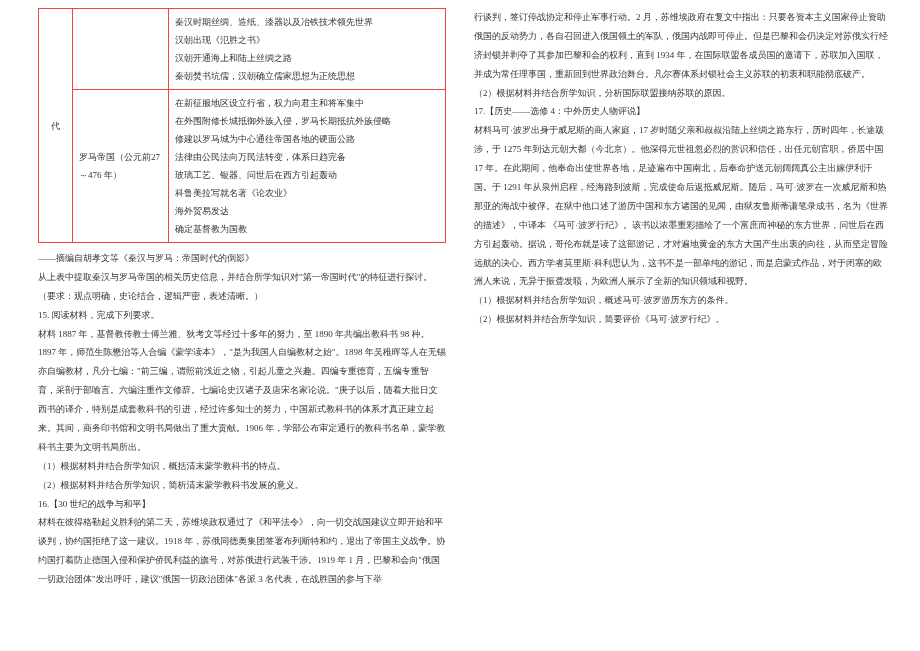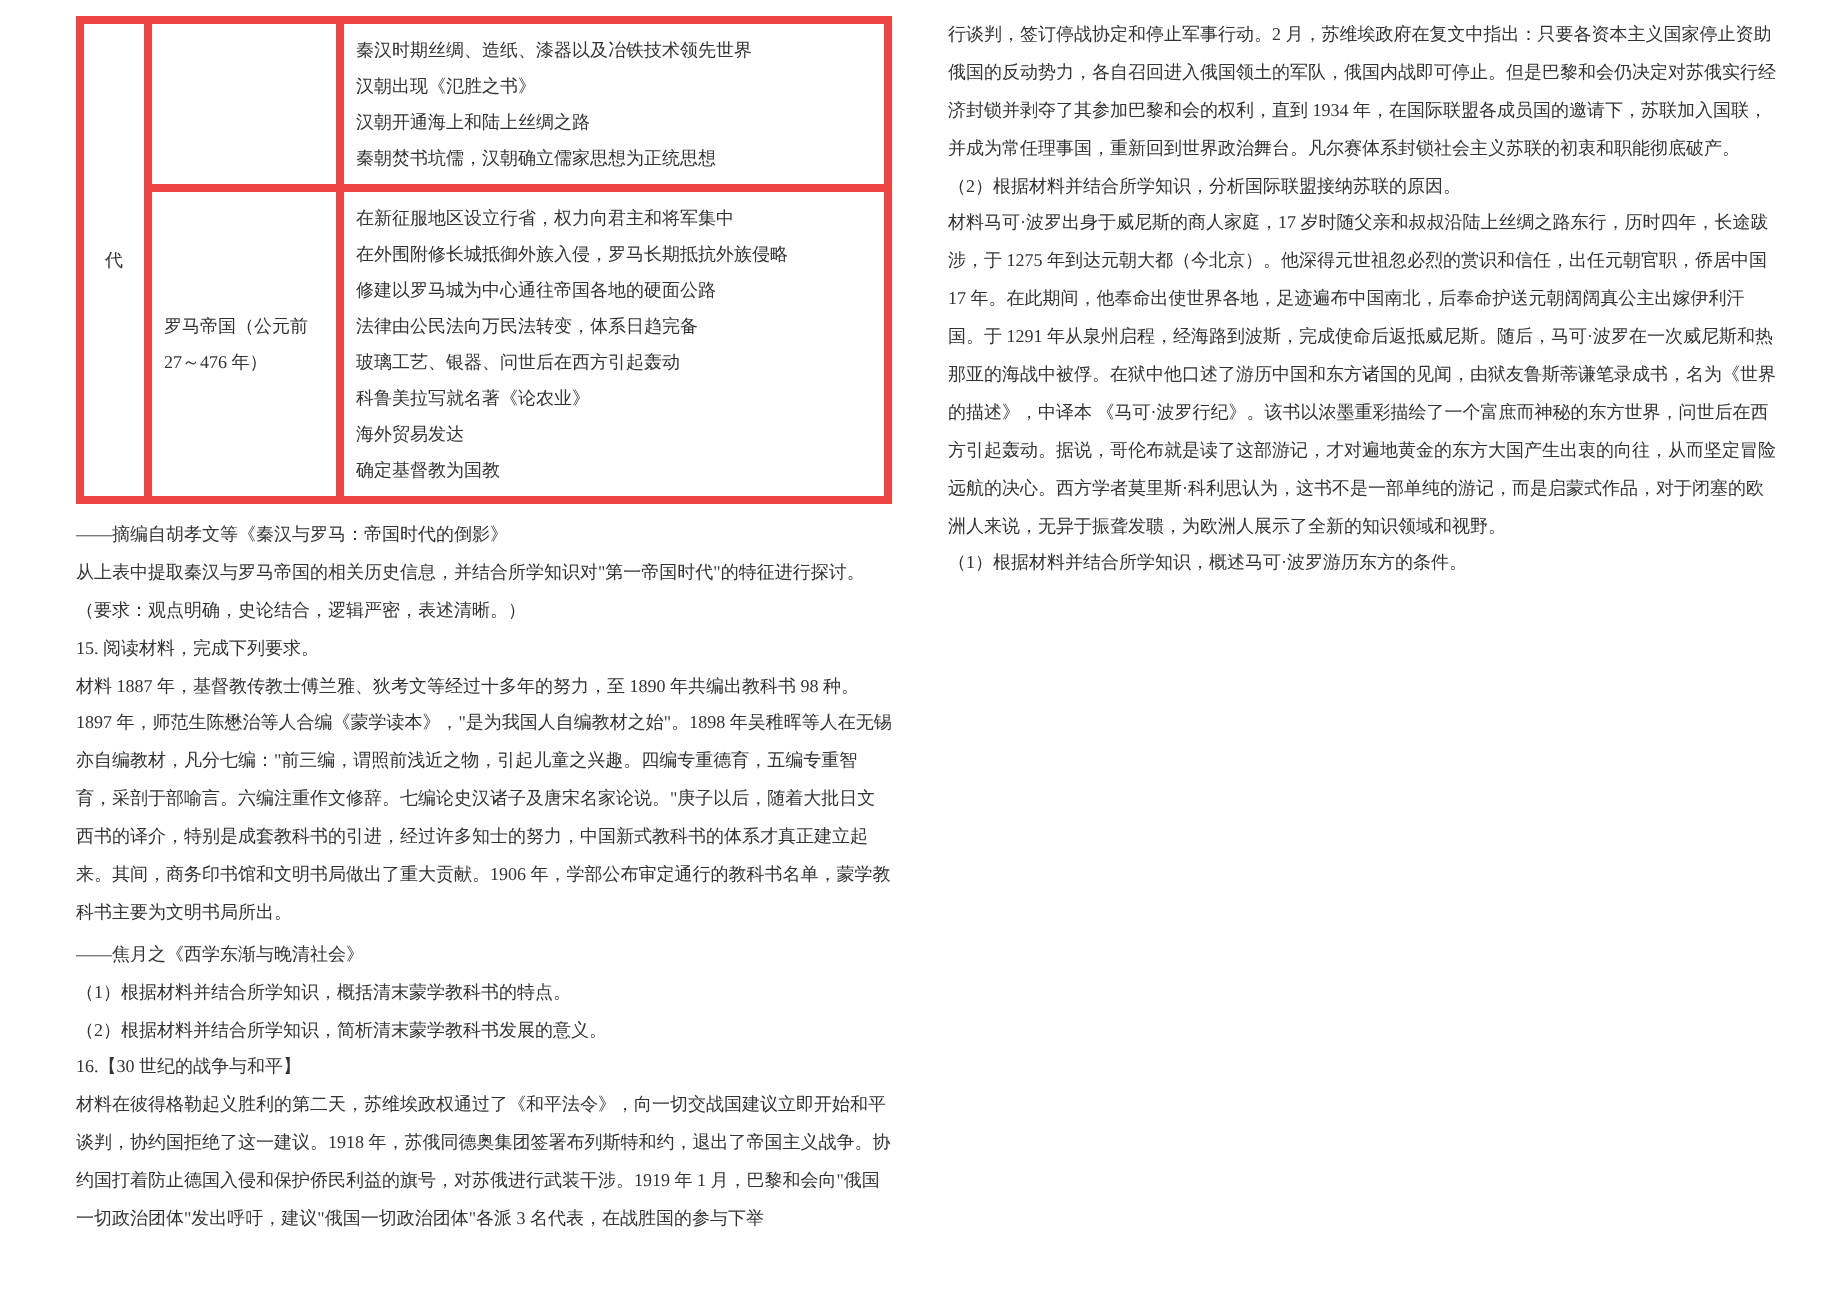--- a/index.html
+++ b/index.html
@@ -20,21 +20,21 @@
     position: relative;
   }
   .col.left { padding-left: 38px; padding-right: 14px; }
   .col.right { padding-left: 14px; padding-right: 32px; }
   table.doc {
     border-collapse: collapse;
     width: 100%;
     margin-bottom: 6px;
   }
   table.doc td {
-    border: 4px solid #ef4444;
+    border: 1px solid #ef4444;
     vertical-align: middle;
     padding: 4px 6px;
     line-height: 2.0;
   }
   table.doc td.label { text-align: center; width: 34px; }
   table.doc td.label2 { width: 96px; }
   .para { margin-bottom: 0; }
   .src { margin-top: 2px; }
 </style>
 </head>
@@ -67,25 +67,26 @@
       </td>
     </tr>
   </tbody>
     </table>
 
   <div class="para src">——摘编自胡孝文等《秦汉与罗马：帝国时代的倒影》</div>
   <div class="para">从上表中提取秦汉与罗马帝国的相关历史信息，并结合所学知识对"第一帝国时代"的特征进行探讨。</div>
   <div class="para">（要求：观点明确，史论结合，逻辑严密，表述清晰。）</div>
   <div class="para">15. 阅读材料，完成下列要求。</div>
   <div class="para">材料 1887 年，基督教传教士傅兰雅、狄考文等经过十多年的努力，至 1890 年共编出教科书 98 种。1897 年，师范生陈懋治等人合编《蒙学读本》，"是为我国人自编教材之始"。1898 年吴稚晖等人在无锡亦自编教材，凡分七编："前三编，谓照前浅近之物，引起儿童之兴趣。四编专重德育，五编专重智育，采剖于部喻言。六编注重作文修辞。七编论史汉诸子及唐宋名家论说。"庚子以后，随着大批日文西书的译介，特别是成套教科书的引进，经过许多知士的努力，中国新式教科书的体系才真正建立起来。其间，商务印书馆和文明书局做出了重大贡献。1906 年，学部公布审定通行的教科书名单，蒙学教科书主要为文明书局所出。</div>
-  <div class="para src">——焦月之《西学东渐与晚清社会》</div>
   <div class="para">（1）根据材料并结合所学知识，概括清末蒙学教科书的特点。</div>
   <div class="para">（2）根据材料并结合所学知识，简析清末蒙学教科书发展的意义。</div>
   <div class="para">16.【30 世纪的战争与和平】</div>
   <div class="para">材料在彼得格勒起义胜利的第二天，苏维埃政权通过了《和平法令》，向一切交战国建议立即开始和平谈判，协约国拒绝了这一建议。1918 年，苏俄同德奥集团签署布列斯特和约，退出了帝国主义战争。协约国打着防止德国入侵和保护侨民利益的旗号，对苏俄进行武装干涉。1919 年 1 月，巴黎和会向"俄国一切政治团体"发出呼吁，建议"俄国一切政治团体"各派 3 名代表，在战胜国的参与下举</div>
 </div>
 
 <div class="col right">
   <div class="para">行谈判，签订停战协定和停止军事行动。2 月，苏维埃政府在复文中指出：只要各资本主义国家停止资助俄国的反动势力，各自召回进入俄国领土的军队，俄国内战即可停止。但是巴黎和会仍决定对苏俄实行经济封锁并剥夺了其参加巴黎和会的权利，直到 1934 年，在国际联盟各成员国的邀请下，苏联加入国联，并成为常任理事国，重新回到世界政治舞台。凡尔赛体系封锁社会主义苏联的初衷和职能彻底破产。</div>
   <div class="para">（2）根据材料并结合所学知识，分析国际联盟接纳苏联的原因。</div>
+  <div class="para">17.【历史——选修 4：中外历史人物评说】</div>
   <div class="para">材料马可·波罗出身于威尼斯的商人家庭，17 岁时随父亲和叔叔沿陆上丝绸之路东行，历时四年，长途跋涉，于 1275 年到达元朝大都（今北京）。他深得元世祖忽必烈的赏识和信任，出任元朝官职，侨居中国 17 年。在此期间，他奉命出使世界各地，足迹遍布中国南北，后奉命护送元朝阔阔真公主出嫁伊利汗国。于 1291 年从泉州启程，经海路到波斯，完成使命后返抵威尼斯。随后，马可·波罗在一次威尼斯和热那亚的海战中被俘。在狱中他口述了游历中国和东方诸国的见闻，由狱友鲁斯蒂谦笔录成书，名为《世界的描述》，中译本 《马可·波罗行纪》。该书以浓墨重彩描绘了一个富庶而神秘的东方世界，问世后在西方引起轰动。据说，哥伦布就是读了这部游记，才对遍地黄金的东方大国产生出衷的向往，从而坚定冒险远航的决心。西方学者莫里斯·科利思认为，这书不是一部单纯的游记，而是启蒙式作品，对于闭塞的欧洲人来说，无异于振聋发聩，为欧洲人展示了全新的知识领域和视野。</div>
   <div class="para">（1）根据材料并结合所学知识，概述马可·波罗游历东方的条件。</div>
+  <div class="para">（2）根据材料并结合所学知识，简要评价《马可·波罗行纪》。</div>
 </div>
 
 </body></html>

